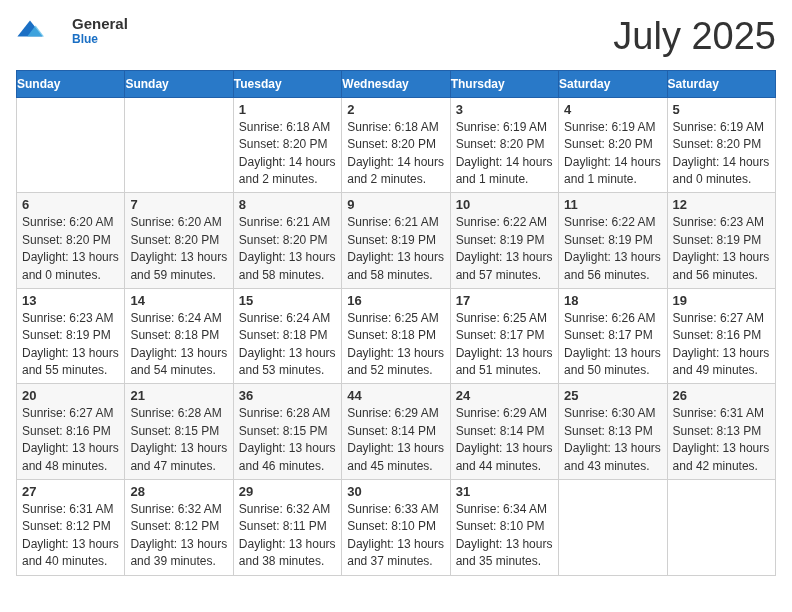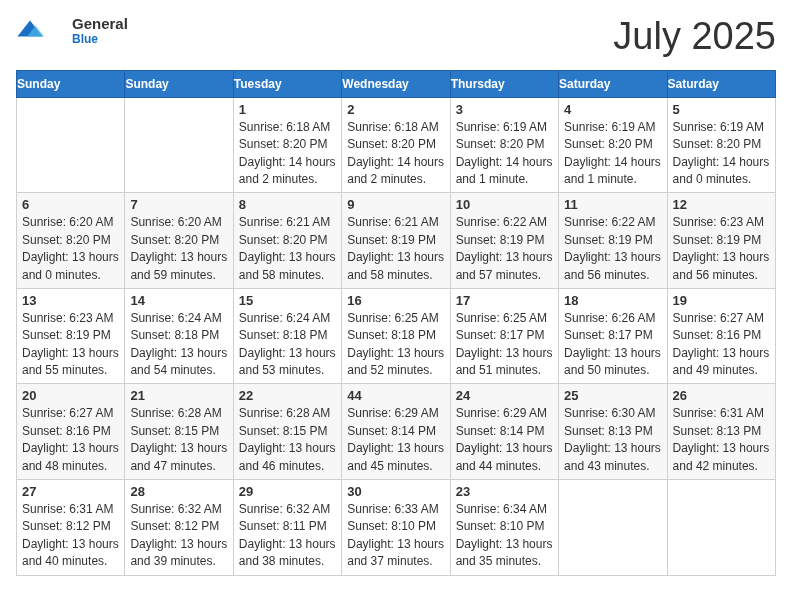--- a/index.html
+++ b/index.html
@@ -215,21 +215,21 @@
       <tr>
         <td>
           <span class="day-number">20</span>
           <div class="day-info">Sunrise: 6:27 AM<br>Sunset: 8:16 PM<br>Daylight: 13 hours and 48 minutes.</div>
         </td>
         <td>
           <span class="day-number">21</span>
           <div class="day-info">Sunrise: 6:28 AM<br>Sunset: 8:15 PM<br>Daylight: 13 hours and 47 minutes.</div>
         </td>
         <td>
-          <span class="day-number">22</span>
+          <span class="day-number">36</span>
           <div class="day-info">Sunrise: 6:28 AM<br>Sunset: 8:15 PM<br>Daylight: 13 hours and 46 minutes.</div>
         </td>
         <td>
           <span class="day-number">44</span>
           <div class="day-info">Sunrise: 6:29 AM<br>Sunset: 8:14 PM<br>Daylight: 13 hours and 45 minutes.</div>
         </td>
         <td>
           <span class="day-number">24</span>
           <div class="day-info">Sunrise: 6:29 AM<br>Sunset: 8:14 PM<br>Daylight: 13 hours and 44 minutes.</div>
         </td>
@@ -253,20 +253,20 @@
         </td>
         <td>
           <span class="day-number">29</span>
           <div class="day-info">Sunrise: 6:32 AM<br>Sunset: 8:11 PM<br>Daylight: 13 hours and 38 minutes.</div>
         </td>
         <td>
           <span class="day-number">30</span>
           <div class="day-info">Sunrise: 6:33 AM<br>Sunset: 8:10 PM<br>Daylight: 13 hours and 37 minutes.</div>
         </td>
         <td>
-          <span class="day-number">23</span>
+          <span class="day-number">31</span>
           <div class="day-info">Sunrise: 6:34 AM<br>Sunset: 8:10 PM<br>Daylight: 13 hours and 35 minutes.</div>
         </td>
         <td class="empty"></td>
         <td class="empty"></td>
       </tr>
     </tbody>
 </table>
 
 </body></html>

